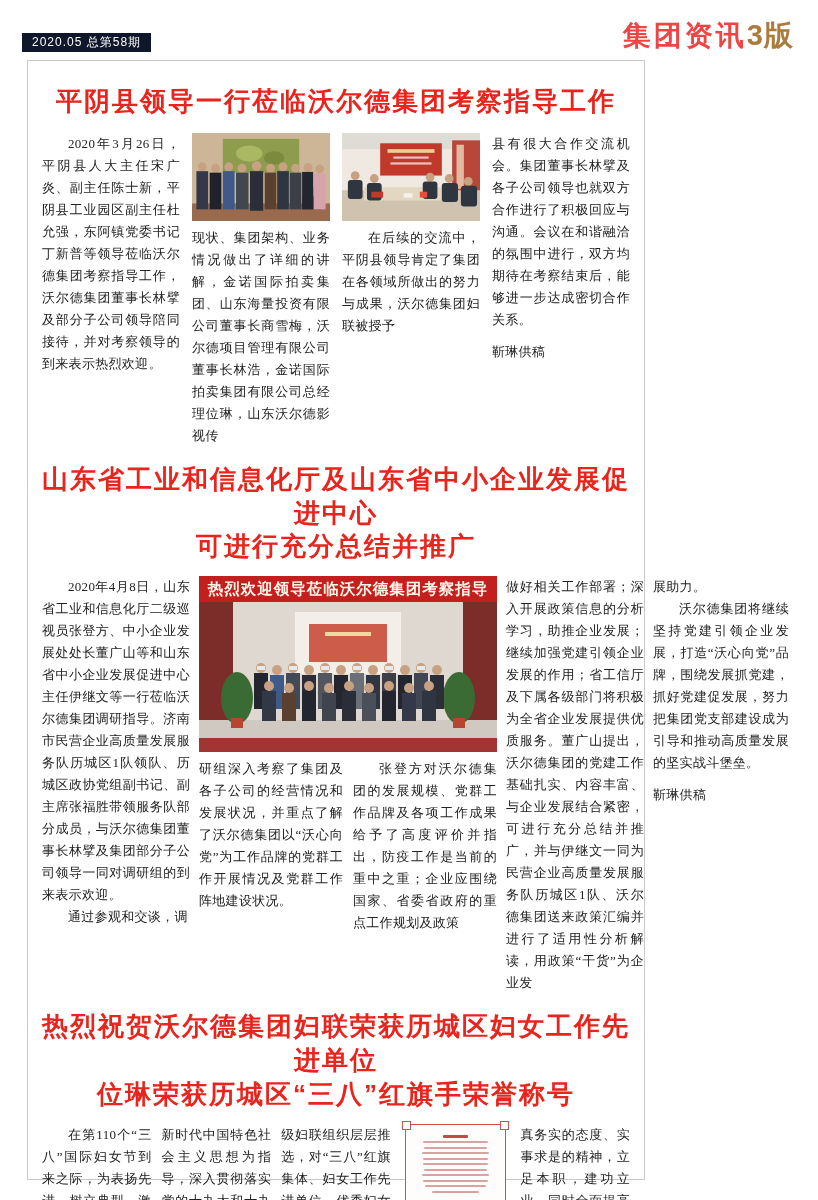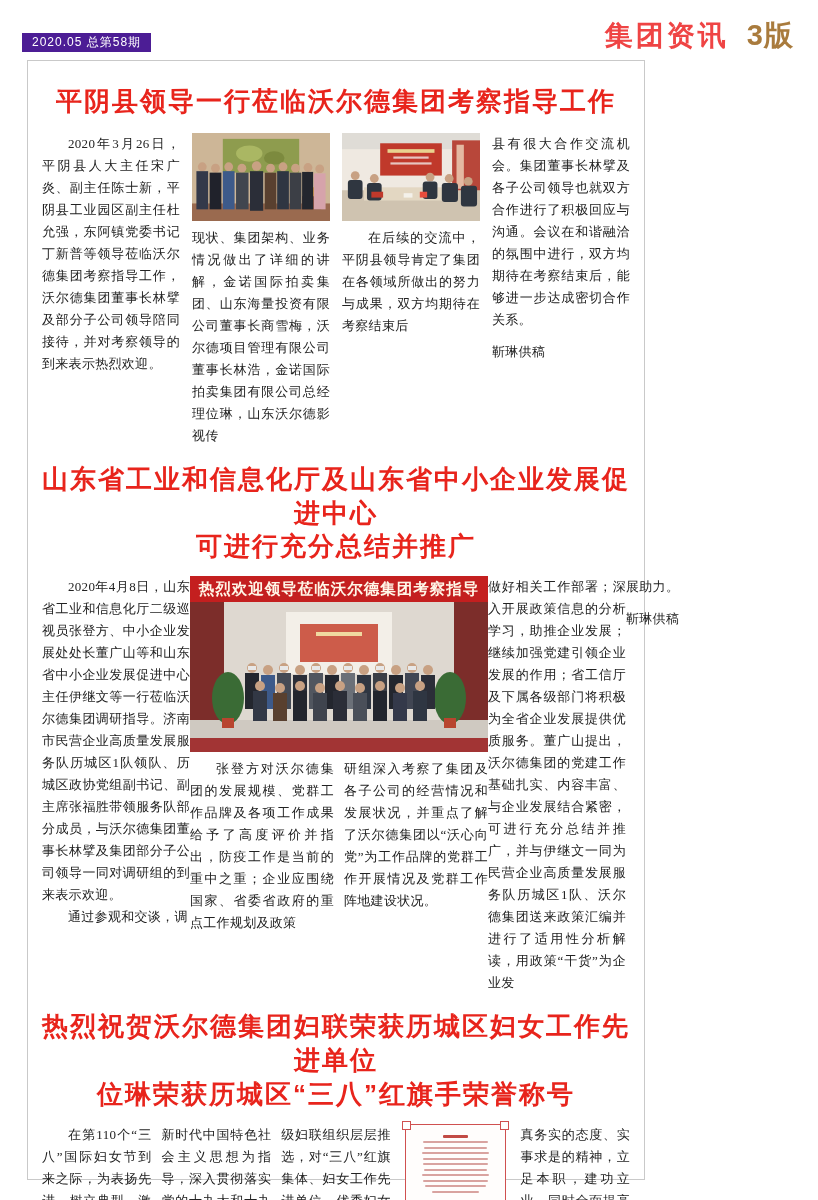--- a/index.html
+++ b/index.html
@@ -4,31 +4,31 @@
 <style>
   * { margin:0; padding:0; box-sizing:border-box; }
   html,body { width:818px; }
   body {
     width:818px; height:1200px; background:#ffffff; position:relative;
     font-family:"Liberation Serif","DejaVu Serif",serif; color:#2a2a2a;
     overflow:hidden;
   }
   .header { position:absolute; top:0; left:0; width:818px; height:60px; }
   .issue-badge {
-    position:absolute; left:22px; top:33px; background:#4c1d95; color:#ffffff;
+    position:absolute; left:22px; top:33px; background:#0f172a; color:#ffffff;
     font-family:"Liberation Sans","DejaVu Sans",sans-serif;
     font-size:12px; line-height:19px; padding:0 10px; letter-spacing:1px;
   }
   .masthead { position:absolute; right:24px; top:16px; white-space:nowrap; }
   .masthead-title {
     color:#ef4444; font-weight:bold; font-size:28px; letter-spacing:3px;
     font-family:"Liberation Serif","DejaVu Serif",serif;
   }
   .page-no {
-    color:#a97b3d; font-weight:900; font-size:29px; margin-left:18px;
+    color:#a97b3d; font-weight:900; font-size:29px; 
     font-family:"Liberation Sans","DejaVu Sans",sans-serif; letter-spacing:1px;
   }
   .content-frame {
     position:absolute; left:27px; top:60px; width:618px; height:1120px;
     border:1px solid #c9c9c9; background:#ffffff; padding:16px 14px 0 14px;
   }
   .art-title {
     color:#e8241c; text-align:center; font-weight:900;
     font-family:"Liberation Sans","DejaVu Sans",sans-serif;
     letter-spacing:2px; line-height:1.3;
@@ -37,21 +37,21 @@
   .t2 { font-size:26px; margin:16px 0 12px 0; }
   .cols { display:flex; }
   .cols .col p {
     font-size:13px; line-height:22px; text-align:justify; color:#222;
     letter-spacing:0.3px;
   }
   p.indent { text-indent:2em; }
   p.byline { text-align:right; padding-right:14px; margin-top:10px; }
   .art1 { gap:12px; min-height:252px; }
   .art1 .col { flex:1 1 0; }
-  .art2 { min-height:320px; }
+  .art2 { gap:9px; min-height:320px; }
   .a2c1 { width:148px; flex:0 0 148px; }
   .a2photo { width:298px; flex:0 0 298px; }
   .a2c3 { width:138px; flex:0 0 138px; }
   .a2c4 { width:136px; flex:0 0 136px; }
   .art3 { gap:10px; min-height:300px; }
   .art3 .col { flex:1 1 0; }
   .photo { width:100%; margin-bottom:6px; line-height:0; }
   .photo svg { width:100%; height:auto; display:block; }
   .banner {
     background:#c41f1f; color:#fff7e8; text-align:center;
@@ -159,21 +159,21 @@
               <circle cx="146" cy="62" r="6" fill="#c8a183"></circle>
                 <rect x="136" y="68" width="22" height="26" rx="4"></rect>
               <circle cx="172" cy="66" r="6" fill="#c8a183"></circle>
                 <rect x="162" y="72" width="22" height="28" rx="4"></rect>
             </g>
             <rect x="40" y="80" width="16" height="8" fill="#c0392b"></rect>
             <rect x="84" y="82" width="12" height="6" fill="#f4f1ea"></rect>
             <rect x="106" y="80" width="10" height="8" fill="#e74c3c"></rect>
           </svg>
         </div>
-        <p class="indent">在后续的交流中，平阴县领导肯定了集团在各领域所做出的努力与成果，双方均期待在考察结束后</p>
+        <p class="indent">在后续的交流中，平阴县领导肯定了集团在各领域所做出的努力与成果，沃尔德集团妇联被授予</p>
       </div>
       <div class="col">
         <p class="cont">县有很大合作交流机会。集团董事长林擘及各子公司领导也就双方合作进行了积极回应与沟通。会议在和谐融洽的氛围中进行，双方均期待在考察结束后，能够进一步达成密切合作关系。</p>
         <p class="byline">靳琳供稿</p>
       </div>
     </div>
   </section>
 
   <section>
     <h1 class="art-title t2">
@@ -252,32 +252,33 @@
                 <rect x="183" y="89" width="14" height="30" fill="#23262e"></rect>
               <circle cx="210" cy="86" r="5" fill="#c8a183"></circle>
                 <rect x="203" y="91" width="14" height="28" fill="#34394a"></rect>
               <circle cx="230" cy="84" r="5" fill="#c8a183"></circle>
                 <rect x="223" y="89" width="14" height="30" fill="#2f3642"></rect>
             </g>
           </svg>
         </div>
         <div class="subcols">
           <div class="col">
+            <p class="cont">研组深入考察了集团及各子公司的经营情况和发展状况，并重点了解了沃尔德集团以“沃心向党”为工作品牌的党群工作开展情况及党群工作阵地建设状况。</p>
+          </div>
+          <div class="col">
             <p class="indent">张登方对沃尔德集团的发展规模、党群工作品牌及各项工作成果给予了高度评价并指出，防疫工作是当前的重中之重；企业应围绕国家、省委省政府的重点工作规划及政策</p>
           </div>
-          <div class="col">
-            <p class="cont">研组深入考察了集团及各子公司的经营情况和发展状况，并重点了解了沃尔德集团以“沃心向党”为工作品牌的党群工作开展情况及党群工作阵地建设状况。</p>
-          </div>
         </div>
       </div>
       <div class="col a2c3">
         <p class="cont">做好相关工作部署；深入开展政策信息的分析学习，助推企业发展；继续加强党建引领企业发展的作用；省工信厅及下属各级部门将积极为全省企业发展提供优质服务。董广山提出，沃尔德集团的党建工作基础扎实、内容丰富、与企业发展结合紧密，可进行充分总结并推广，并与伊继文一同为民营企业高质量发展服务队历城区1队、沃尔德集团送来政策汇编并进行了适用性分析解读，用政策“干货”为企业发</p>
       </div>
       <div class="col a2c4">
         <p class="cont">展助力。</p>
+        <p class="indent">沃尔德集团将继续坚持党建引领企业发展，打造“沃心向党”品牌，围绕发展抓党建，抓好党建促发展，努力把集团党支部建设成为引导和推动高质量发展的坚实战斗堡垒。</p>
         <p class="byline">靳琳供稿</p>
       </div>
     </div>
   </section>
 
   <section>
     <h1 class="art-title t2">
       <span>热烈祝贺沃尔德集团妇联荣获历城区妇女工作先进单位</span><br>
       <span>位琳荣获历城区“三八”红旗手荣誉称号</span>
     </h1>

